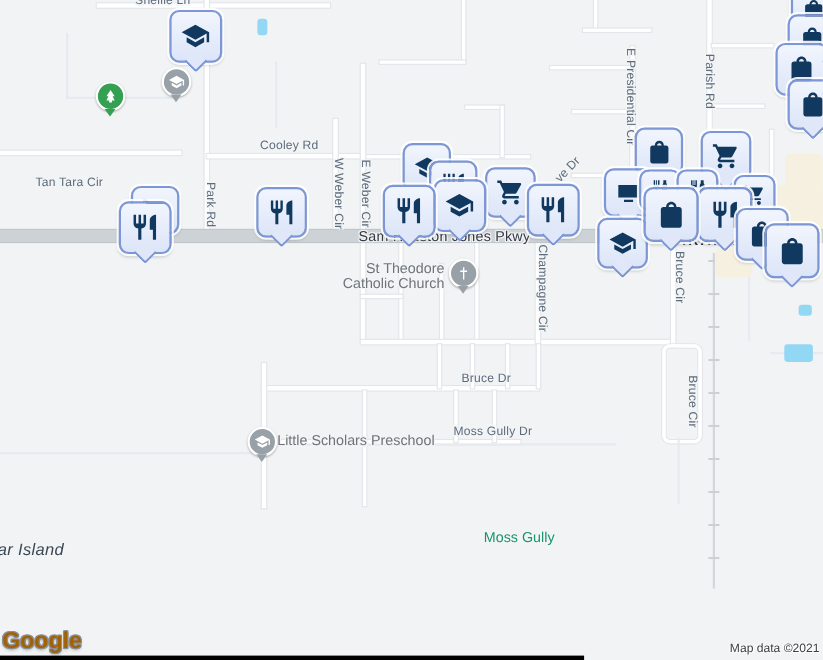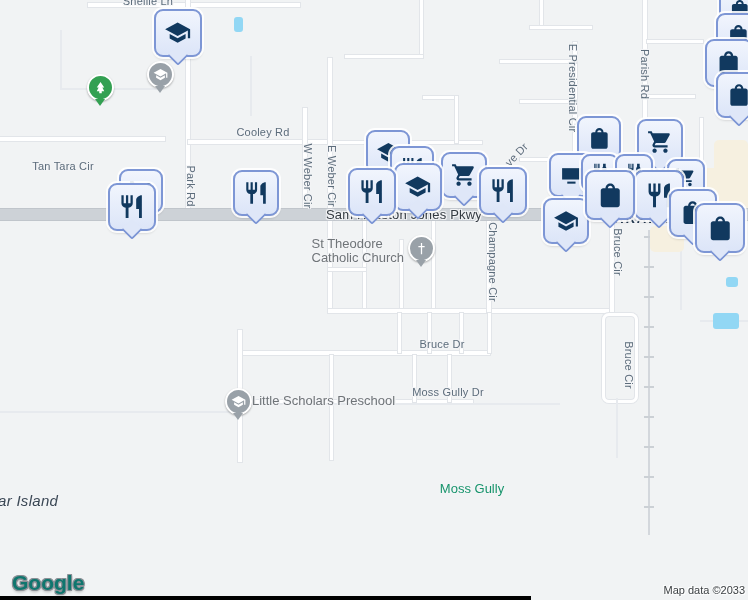--- a/index.html
+++ b/index.html
@@ -36,21 +36,21 @@
        transform:translateX(-50%) rotate(45deg);background:#dfe7f8;
        border-right:2px solid #7d96d5;border-bottom:2px solid #7d96d5;border-bottom-right-radius:3px;z-index:1}
   
   .cpoi{position:absolute;width:23px;height:23px;border-radius:50%;border:2px solid #fff;
        display:flex;align-items:center;justify-content:center;z-index:90;
        box-shadow:0 1px 2px rgba(0,0,0,.3)}
   .cpoi svg{width:15px;height:15px;fill:#fff}
   .cpoi .ctail{position:absolute;left:50%;bottom:-7px;transform:translateX(-50%);
        width:0;height:0;border-left:5px solid transparent;border-right:5px solid transparent;border-top:7px solid}
   #blackbar{position:absolute;left:0;bottom:0;height:4px;background:#000;z-index:600}
-  #google-logo{position:absolute;left:12px;bottom:5px;z-index:500;font-size:21px;font-weight:700;color:#0f766e;cursor:pointer;
+  #google-logo{position:absolute;left:2px;bottom:5px;z-index:500;font-size:21px;font-weight:700;color:#a16207;cursor:pointer;
        text-shadow:0 1px 0 #8a9096,0 -1px 0 #8a9096,1px 0 0 #8a9096,-1px 0 0 #8a9096,
                    1px 1px 0 #8a9096,-1px -1px 0 #8a9096,1px -1px 0 #8a9096,-1px 1px 0 #8a9096,0 2px 3px rgba(0,0,0,.3)}
   #map-attribution{position:absolute;right:3px;bottom:4px;z-index:500;font-size:11px;color:#3c4043;
        text-shadow:0 0 2px #fff,1px 1px 0 #fff,-1px -1px 0 #fff}
 </style>
 </head>
 <body>
 
 <div id="map">
     <div class="area" style="left: 714px; top: 140px; width: 34px; height: 80px;"></div>
@@ -152,21 +152,21 @@
     </div>
     <div class="lbl street v" style="left: 628px; top: 365px; transform: translate(-50%, -50%);">
       <div>Bruce Cir</div>
     </div>
     <div class="lbl street" style="left: 442px; top: 345px; transform: translate(-50%, -50%);">
       <div>Bruce Dr</div>
     </div>
     <div class="lbl street" style="left: 448px; top: 393px; transform: translate(-50%, -50%);">
       <div>Moss Gully Dr</div>
     </div>
-    <div class="lbl poi-gray" style="left: 404px; top: 251px; text-align: left; transform: translate(-100%, -50%);">
+    <div class="lbl poi-gray" style="left: 404px; top: 251px; text-align: right; transform: translate(-100%, -50%);">
       <div>St Theodore</div>
       <div>Catholic Church</div>
     </div>
     <div class="lbl poi-gray" style="left: 252px; top: 401px; transform: translate(0px, -50%);">
       <div>Little Scholars Preschool</div>
     </div>
     <div class="lbl poi-teal" style="left: 472px; top: 489px; transform: translate(-50%, -50%);">
       <div>Moss Gully</div>
     </div>
     <div class="lbl area-italic" style="left: -2px; top: 501px; transform: translate(0px, -50%);">
@@ -346,13 +346,13 @@
     <div class="cpoi" style="left: 224.5px; top: 387.5px; background: rgb(153, 161, 168);">
       <svg viewBox="0 0 24 24" xmlns="http://www.w3.org/2000/svg">
         <path d="M5 13.18v4L12 21l7-3.82v-4L12 17l-7-3.82zM12 3 1 9l11 6 9-4.91V17h2V9L12 3z"></path>
       </svg>
       <div class="ctail" style="border-top-color:#99a1a8"></div>
     </div>
   </div>
 
 <div id="blackbar" style="width:531px"></div>
 <div id="google-logo">Google</div>
-<div id="map-attribution">Map data ©2033</div>
+<div id="map-attribution">Map data ©2021</div>
 
 </body></html>

